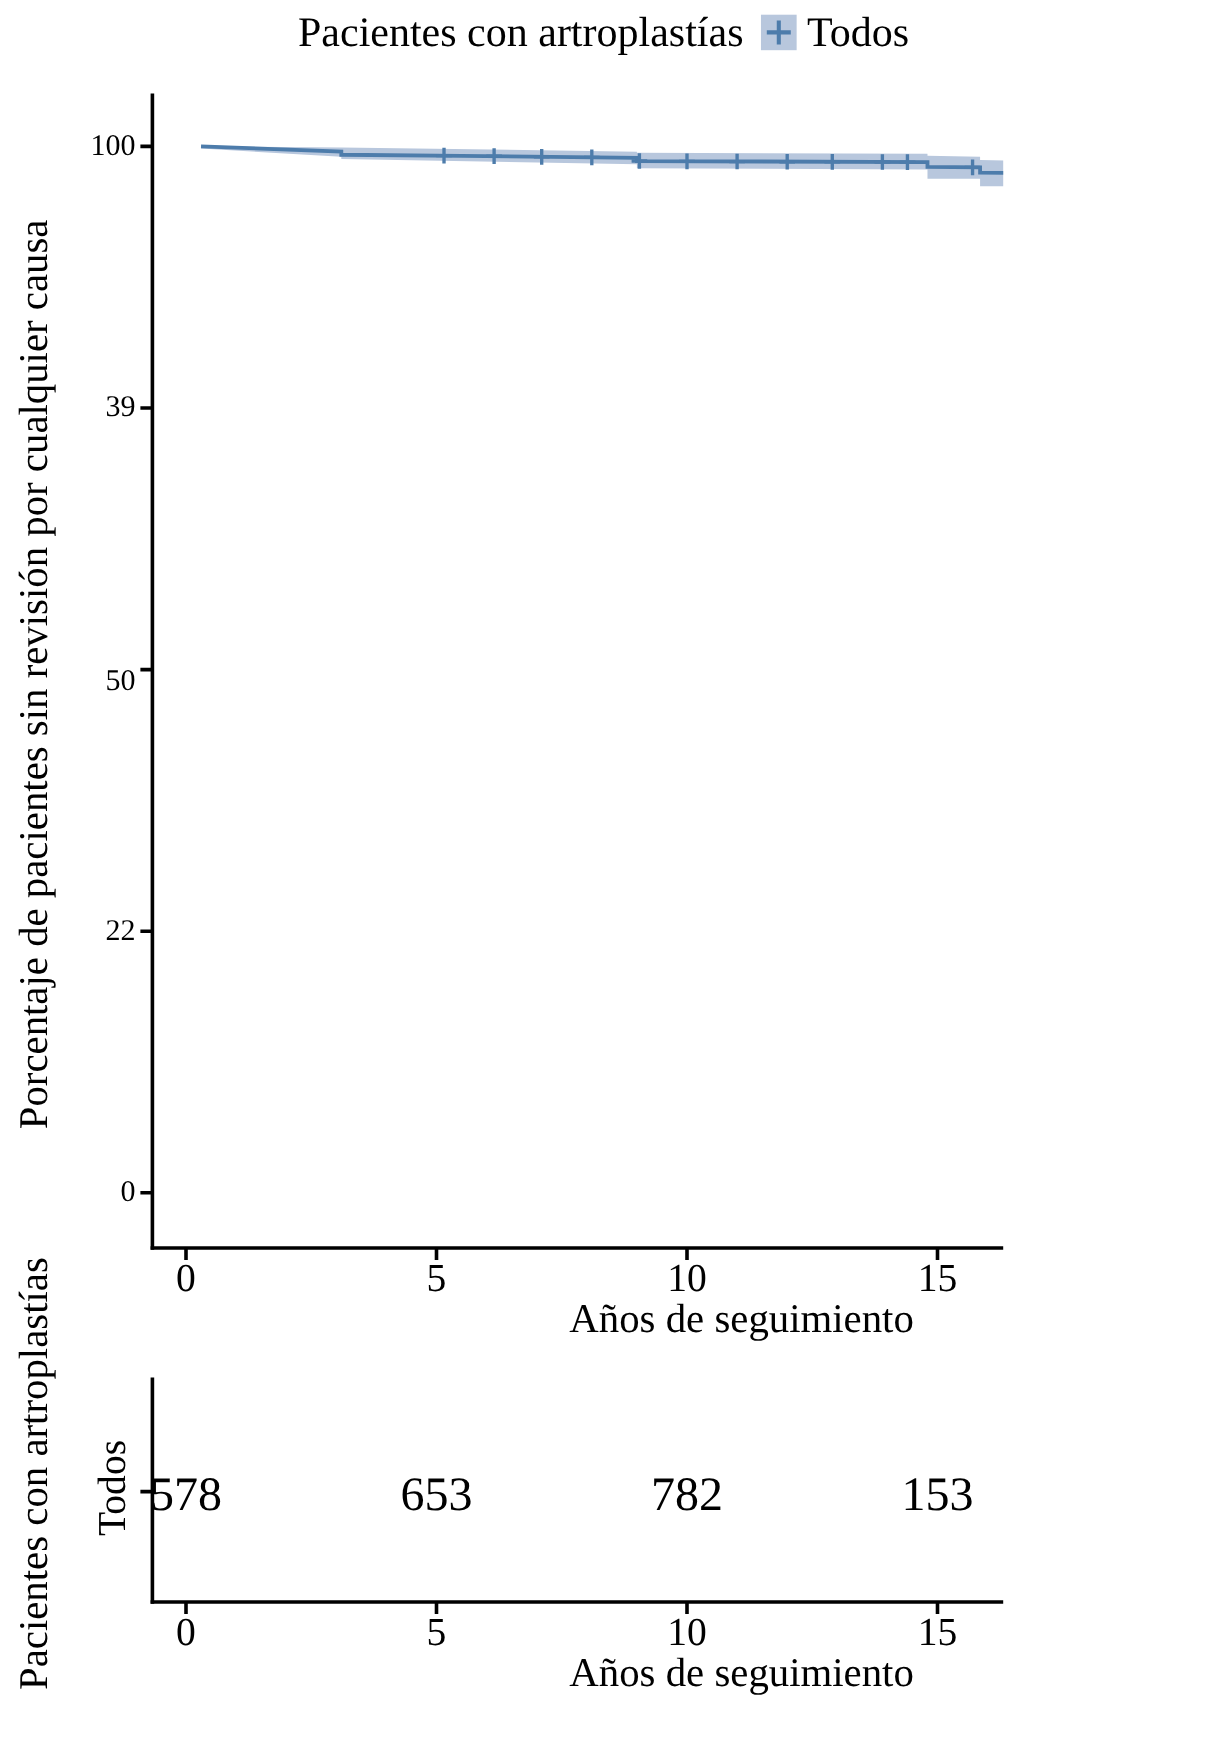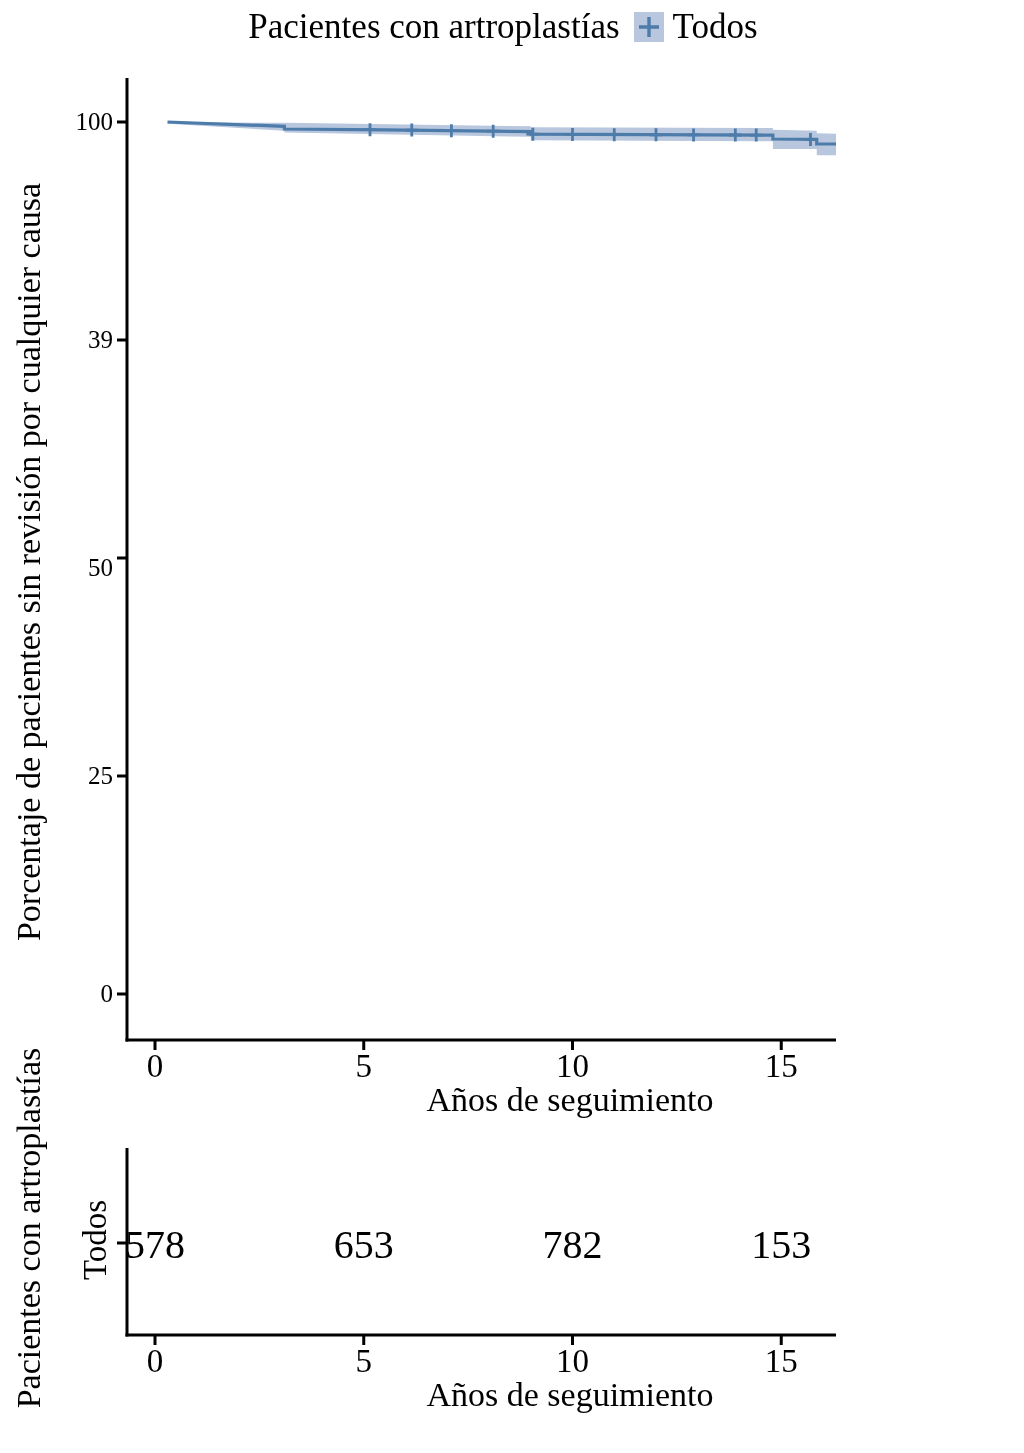--- a/index.html
+++ b/index.html
@@ -10,21 +10,21 @@
   #chart-svg{position:absolute;left:0;top:0;}
   .hdr{
     position:absolute;top:4px;left:0;width:1006px;height:46px;
     display:flex;align-items:center;justify-content:center;gap:14px;
   }
   .hdr .title{font-size:35px;white-space:nowrap;}
   .hdr .leg{display:flex;align-items:center;gap:9px;}
   .hdr .leg-label{font-size:35px;}
   .swatch{width:30px;height:30px;display:block;}
   .abslbl{position:absolute;white-space:nowrap;font-size:34px;}
-  .hcenter{transform:translateX(-50%);}
+  .hcenter{transform:translateX(-50%);margin-left:48px;}
   .vrot{transform:translate(-50%,-50%) rotate(-90deg);}
   .tick-lbl{position:absolute;font-size:33px;white-space:nowrap;transform:translateX(-50%);}
   .ytick-lbl{position:absolute;font-size:25px;white-space:nowrap;transform:translate(-100%,-50%);}
   .risk-count{position:absolute;font-size:40px;white-space:nowrap;transform:translateX(-50%);}
 </style>
 </head>
 <body>
 
 <div id="km-plot">
 
@@ -62,21 +62,21 @@
 
   <div class="abslbl hcenter" style="left:570px;top:1376px;">Años de seguimiento</div>
 
   <div id="gen-labels">
       <div class="tick-lbl" style="left: 155px; top: 1048px;">0</div>
       <div class="tick-lbl" style="left: 363.75px; top: 1048px;">5</div>
       <div class="tick-lbl" style="left: 572.5px; top: 1048px;">10</div>
       <div class="tick-lbl" style="left: 781.25px; top: 1048px;">15</div>
       <div class="tick-lbl" style="left: 990px; top: 1048px;">20</div>
       <div class="ytick-lbl" style="left: 113px; top: 994px;">0</div>
-      <div class="ytick-lbl" style="left: 113px; top: 776px;">25</div>
+      <div class="ytick-lbl" style="left: 113px; top: 776px;">22</div>
       <div class="ytick-lbl" style="left: 113px; top: 550px; margin-top: 18px;">50</div>
       <div class="ytick-lbl" style="left: 113px; top: 340px;">39</div>
       <div class="ytick-lbl" style="left: 113px; top: 122px;">100</div>
       <div class="tick-lbl" style="left: 155px; top: 1343px;">0</div>
       <div class="tick-lbl" style="left: 363.75px; top: 1343px;">5</div>
       <div class="tick-lbl" style="left: 572.5px; top: 1343px;">10</div>
       <div class="tick-lbl" style="left: 781.25px; top: 1343px;">15</div>
       <div class="tick-lbl" style="left: 990px; top: 1343px;">20</div>
       <div class="risk-count" style="left: 155px; top: 1221px;">578</div>
       <div class="risk-count" style="left: 363.75px; top: 1221px;">653</div>

